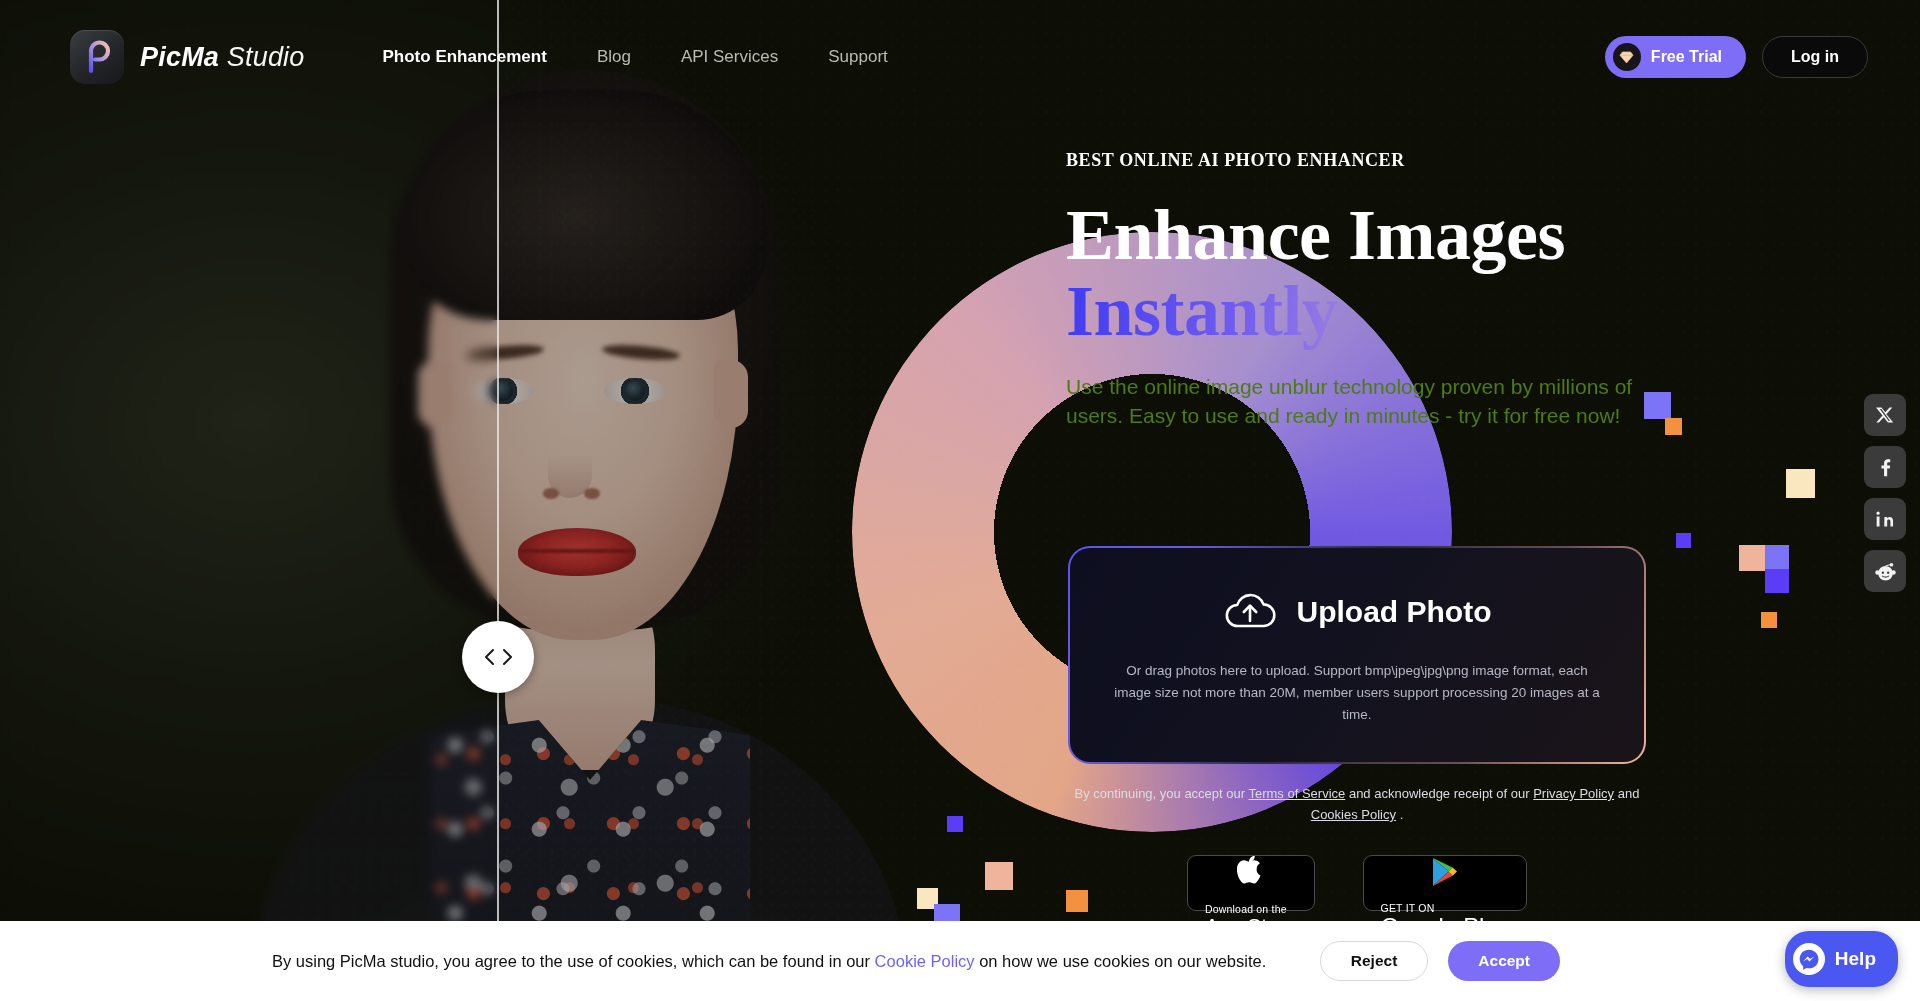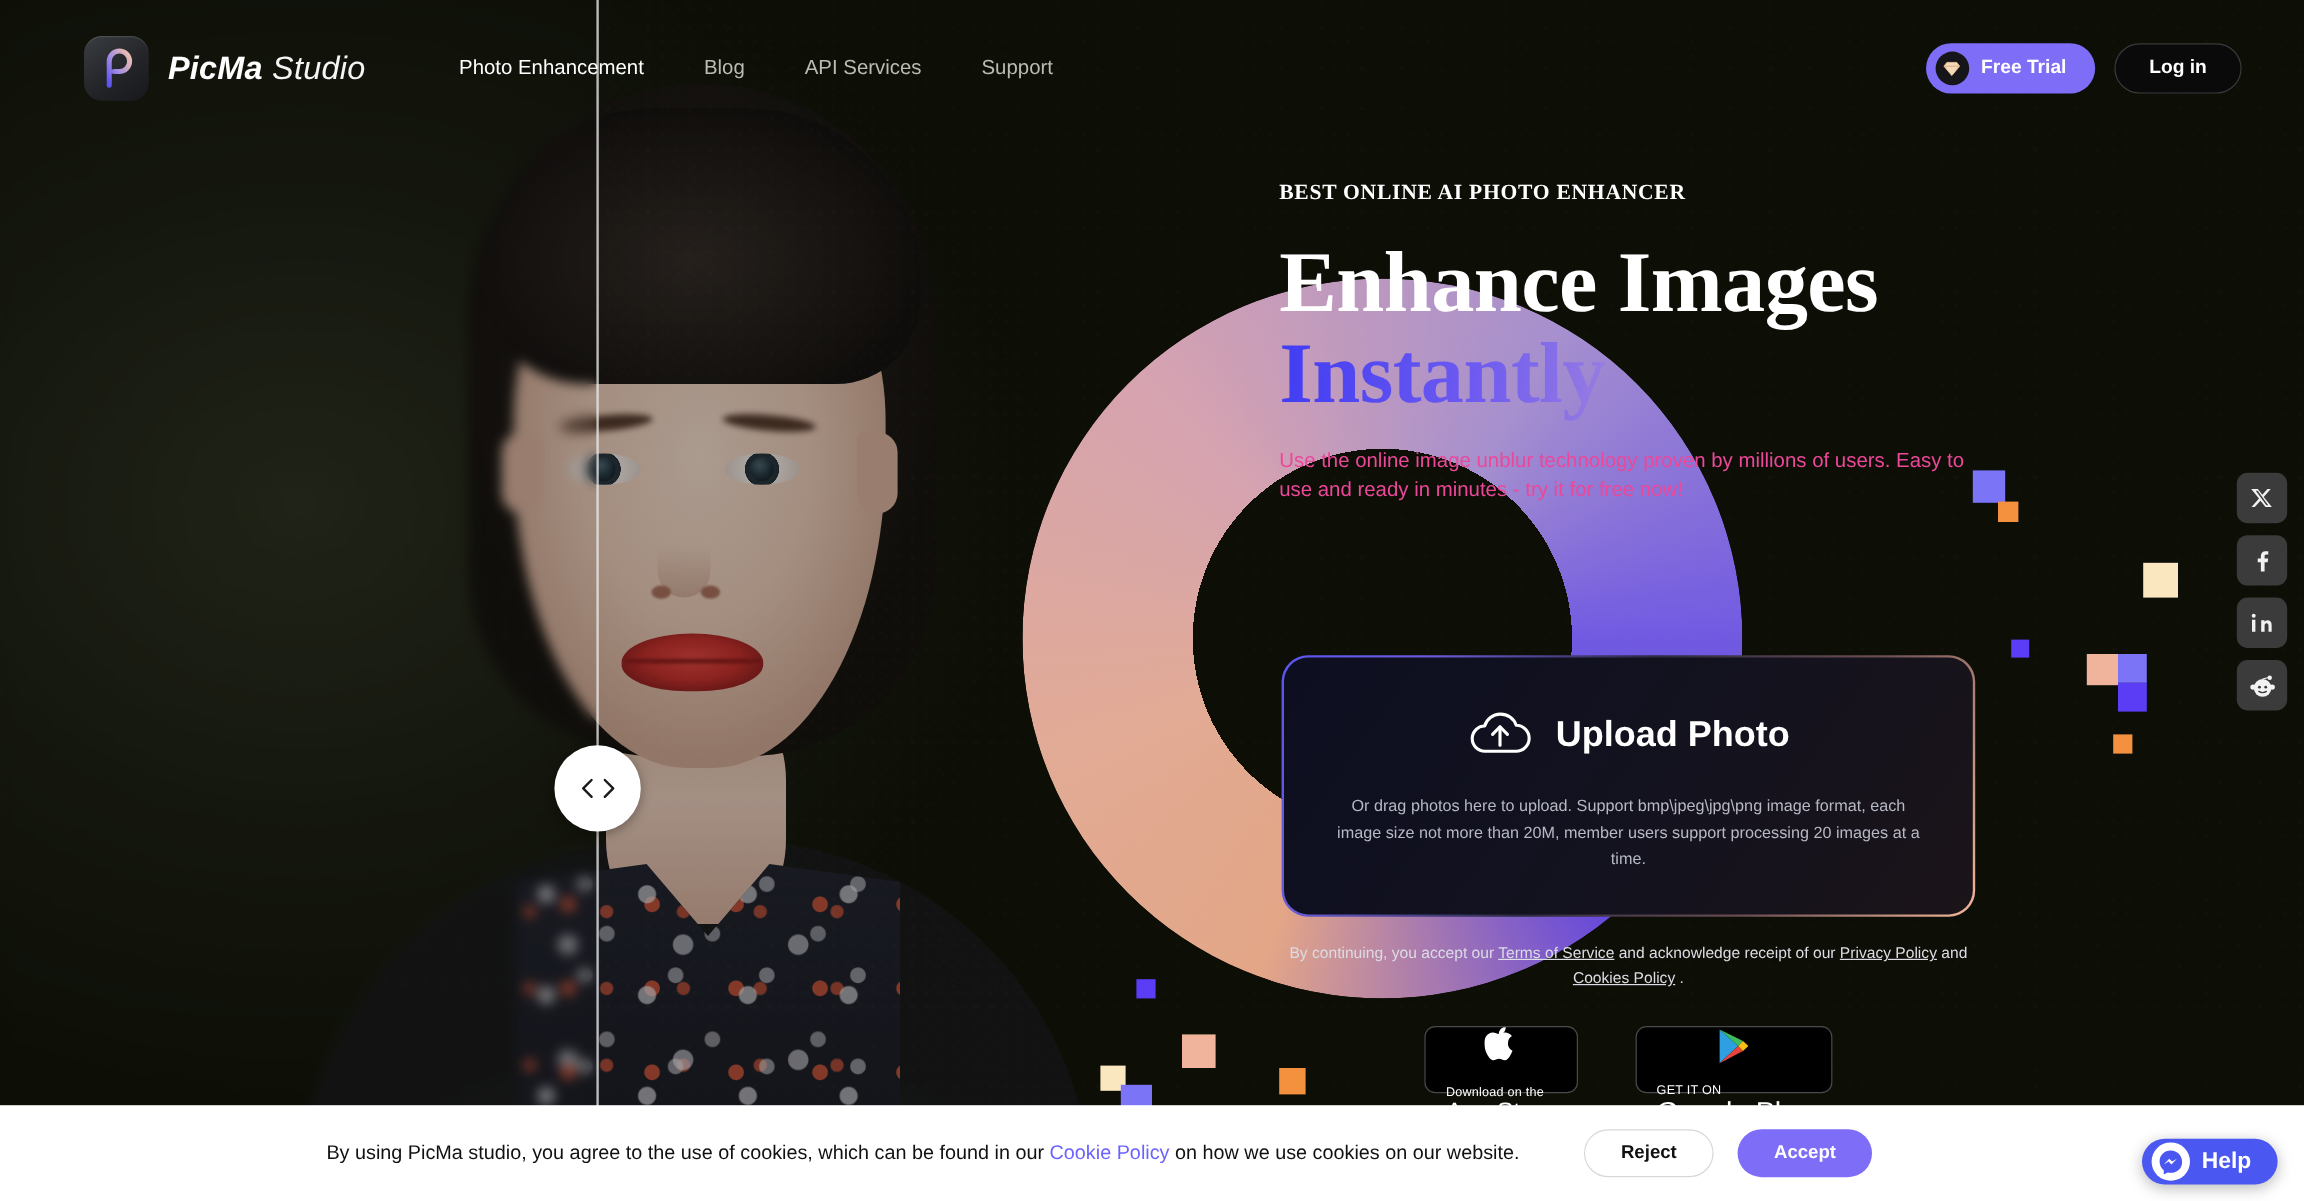--- a/index.html
+++ b/index.html
@@ -189,21 +189,21 @@
     box-shadow: inset 0 1px 0 rgba(255,255,255,.12);
   }
   .brand-name { font-size: 27px; color: #fff; letter-spacing: .2px; }
   .brand-name b { font-weight: 800; font-style: italic; }
   .brand-name i { font-weight: 400; font-style: italic; opacity: .96; }
 
   .nav { display: flex; align-items: center; gap: 50px; margin-left: 78px; }
   .nav a {
     font-size: 17px; color: #b9bcb4; text-decoration: none; white-space: nowrap;
   }
-  .nav a.active { color: #fff; font-weight: 400; }
+  .nav a.active { color: #fff; font-weight: 700; }
 
   .header-actions { margin-left: auto; margin-right: 52px; display: flex; align-items: center; gap: 16px; }
   .btn-trial {
     display: flex; align-items: center; gap: 10px;
     height: 42px; padding: 0 24px 0 8px;
     border-radius: 21px;
     background: #7d6df7;
     color: #fff; font-size: 16px; font-weight: 600;
     border: none; cursor: pointer;
   }
@@ -251,23 +251,23 @@
     line-height: 1.12;
     letter-spacing: -.5px;
     background: linear-gradient(95deg, #3f3cf3 0%, #6f5bf0 28%, #b294d8 58%, #e9b4bc 80%, #f7c3ab 100%);
     -webkit-background-clip: text;
     background-clip: text;
     color: transparent;
   }
   .lede {
     margin-top: 20px;
     width: 580px;
-    font-size: 17px;
+    font-size: 21px;
     line-height: 1.42;
-    color: #ec4899;
+    color: #4d7c0f;
   }
 
   
   .upload-card {
     position: absolute;
     left: 1068px; top: 546px;
     width: 578px; height: 218px;
     border-radius: 22px;
     padding: 2px;
     background: linear-gradient(118deg, #5b55f0 0%, #6a5bd8 18%, #2b2a40 45%, #6a4d52 72%, #f3b79a 100%);
@@ -371,21 +371,21 @@
     border-radius: 20px;
     background: #7d6df7;
     border: none;
     font-size: 15.5px; color: #fff; font-weight: 600;
     cursor: pointer;
   }
 
   .help-fab {
     position: absolute;
     right: 22px; bottom: 14px;
-    height: 38px;
+    height: 56px;
     padding: 0 22px 0 8px;
     border-radius: 24px;
     background: #4a57f0;
     display: flex; align-items: center; gap: 10px;
     color: #fff; font-size: 19px; font-weight: 600;
     cursor: pointer;
     z-index: 70;
     box-shadow: 0 3px 12px rgba(0,0,0,.28);
   }
   .fab-icon {

